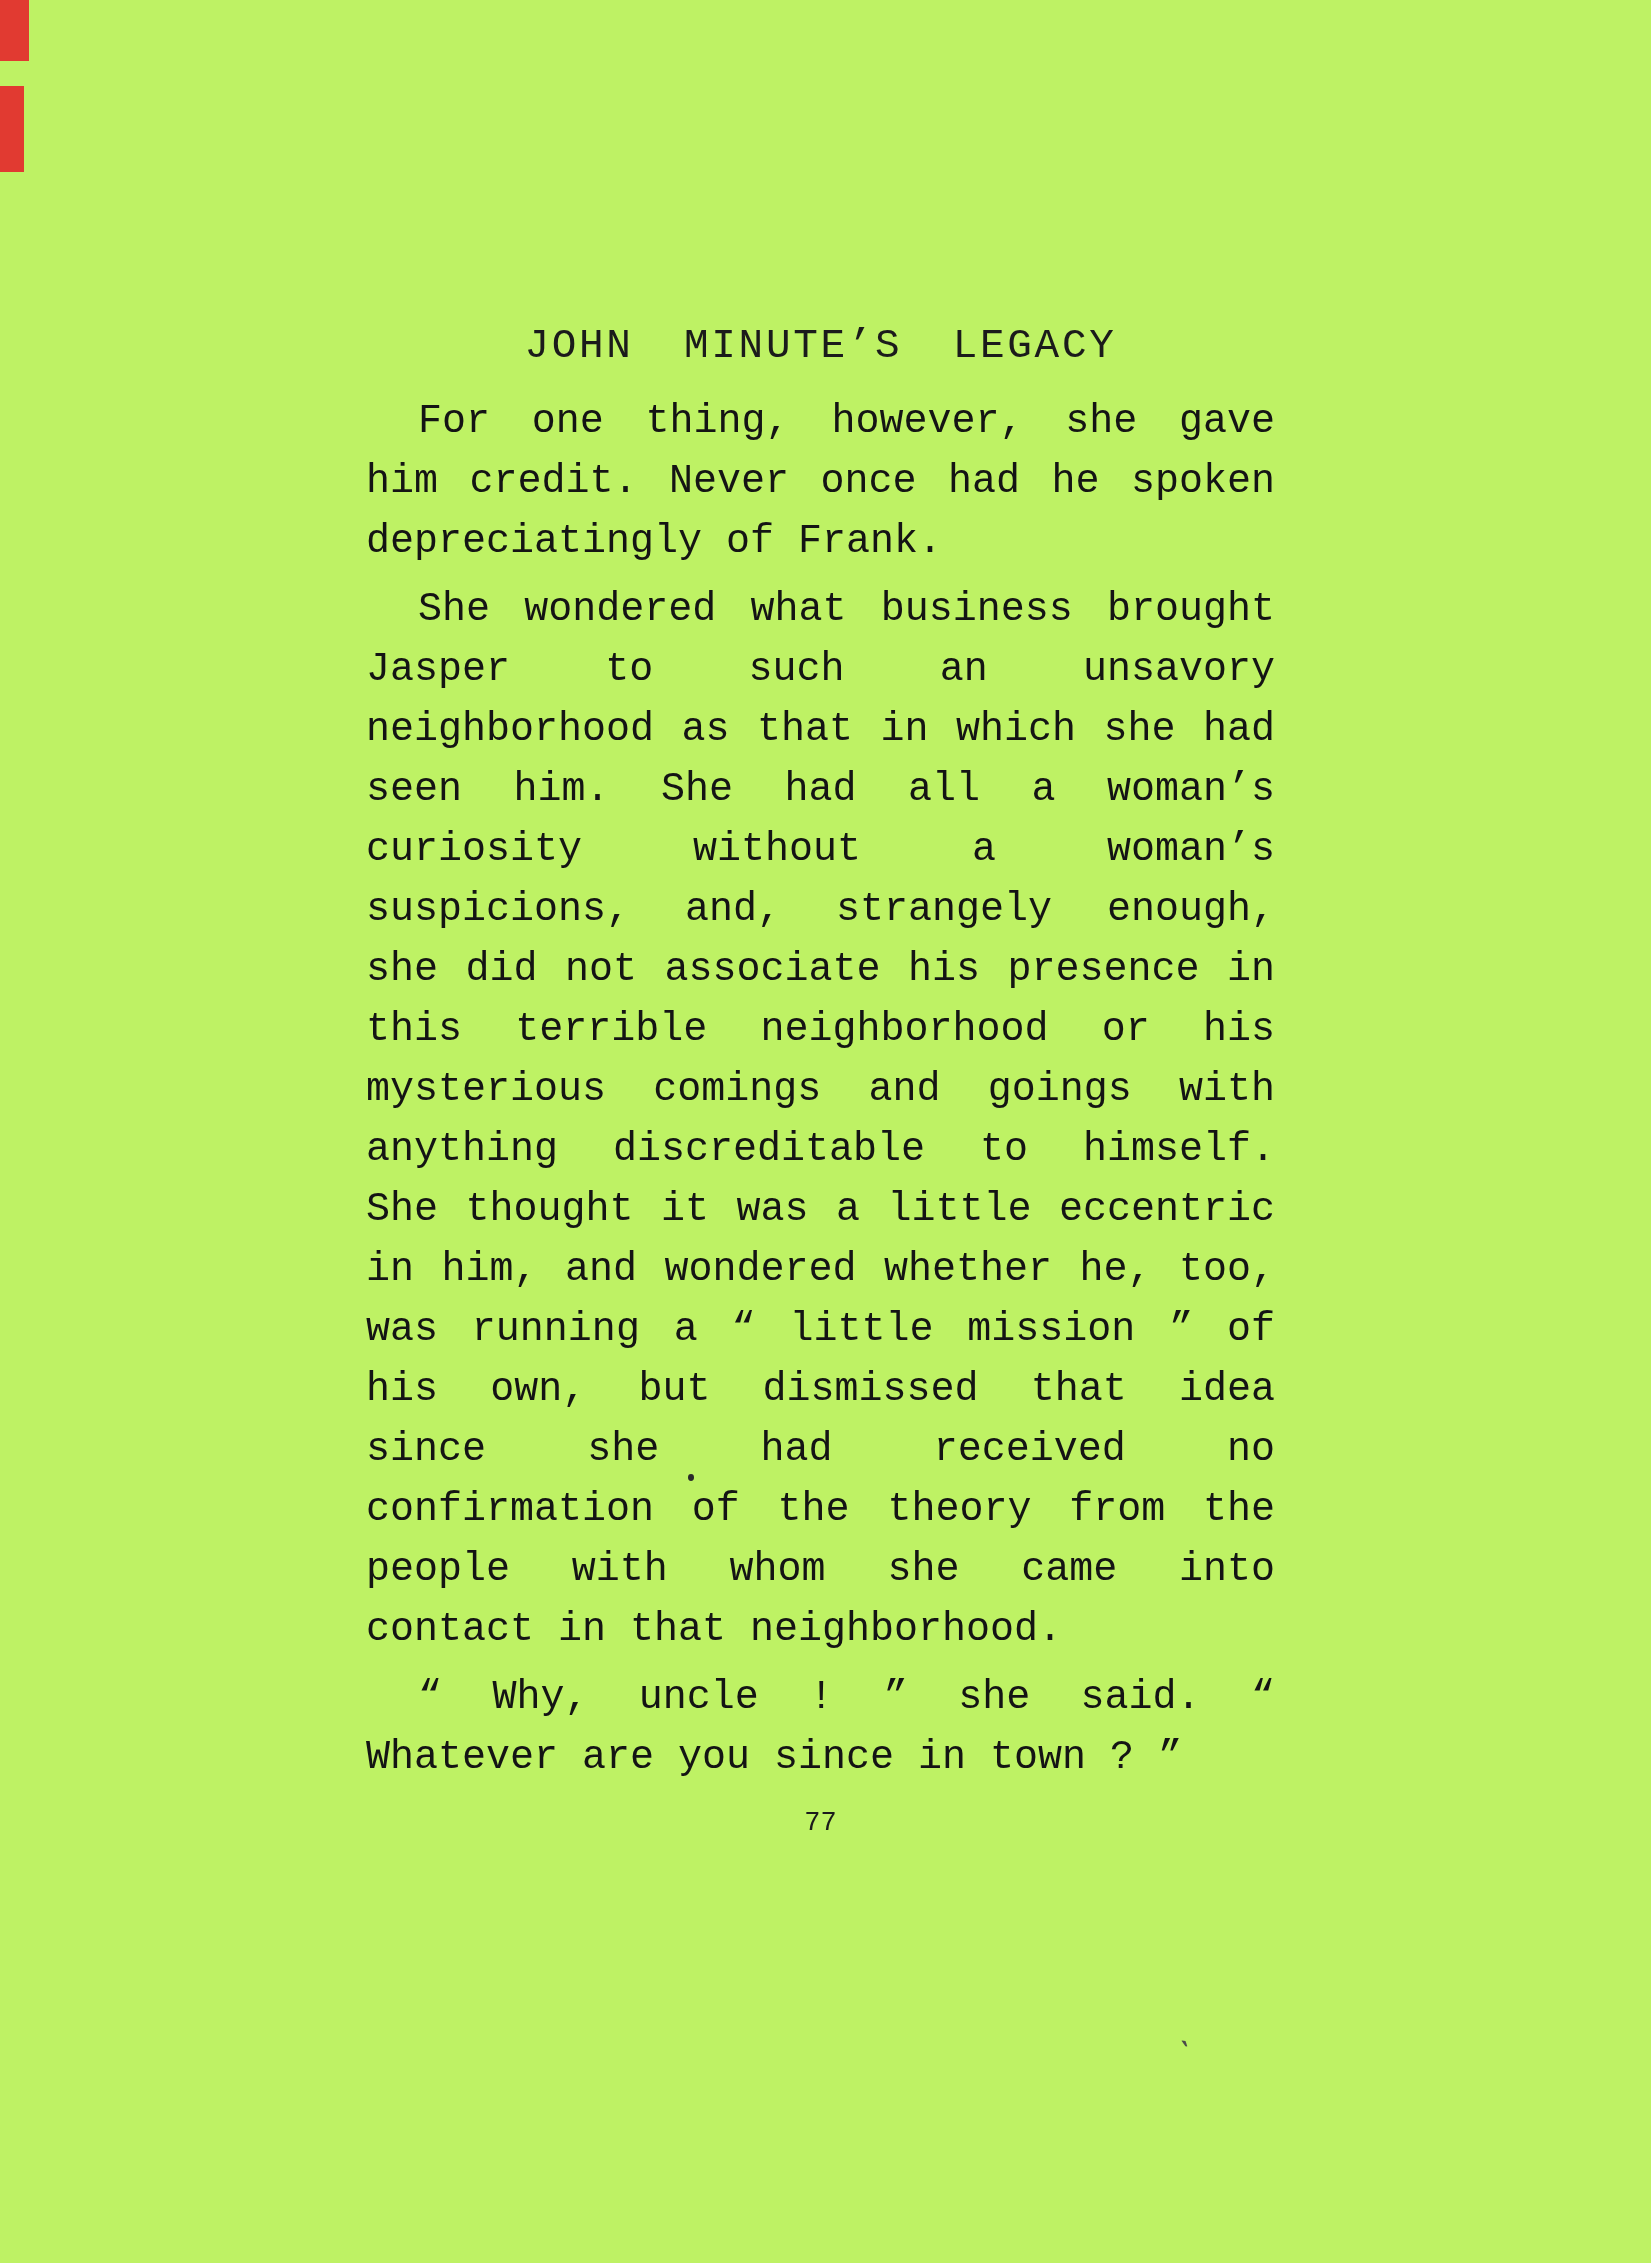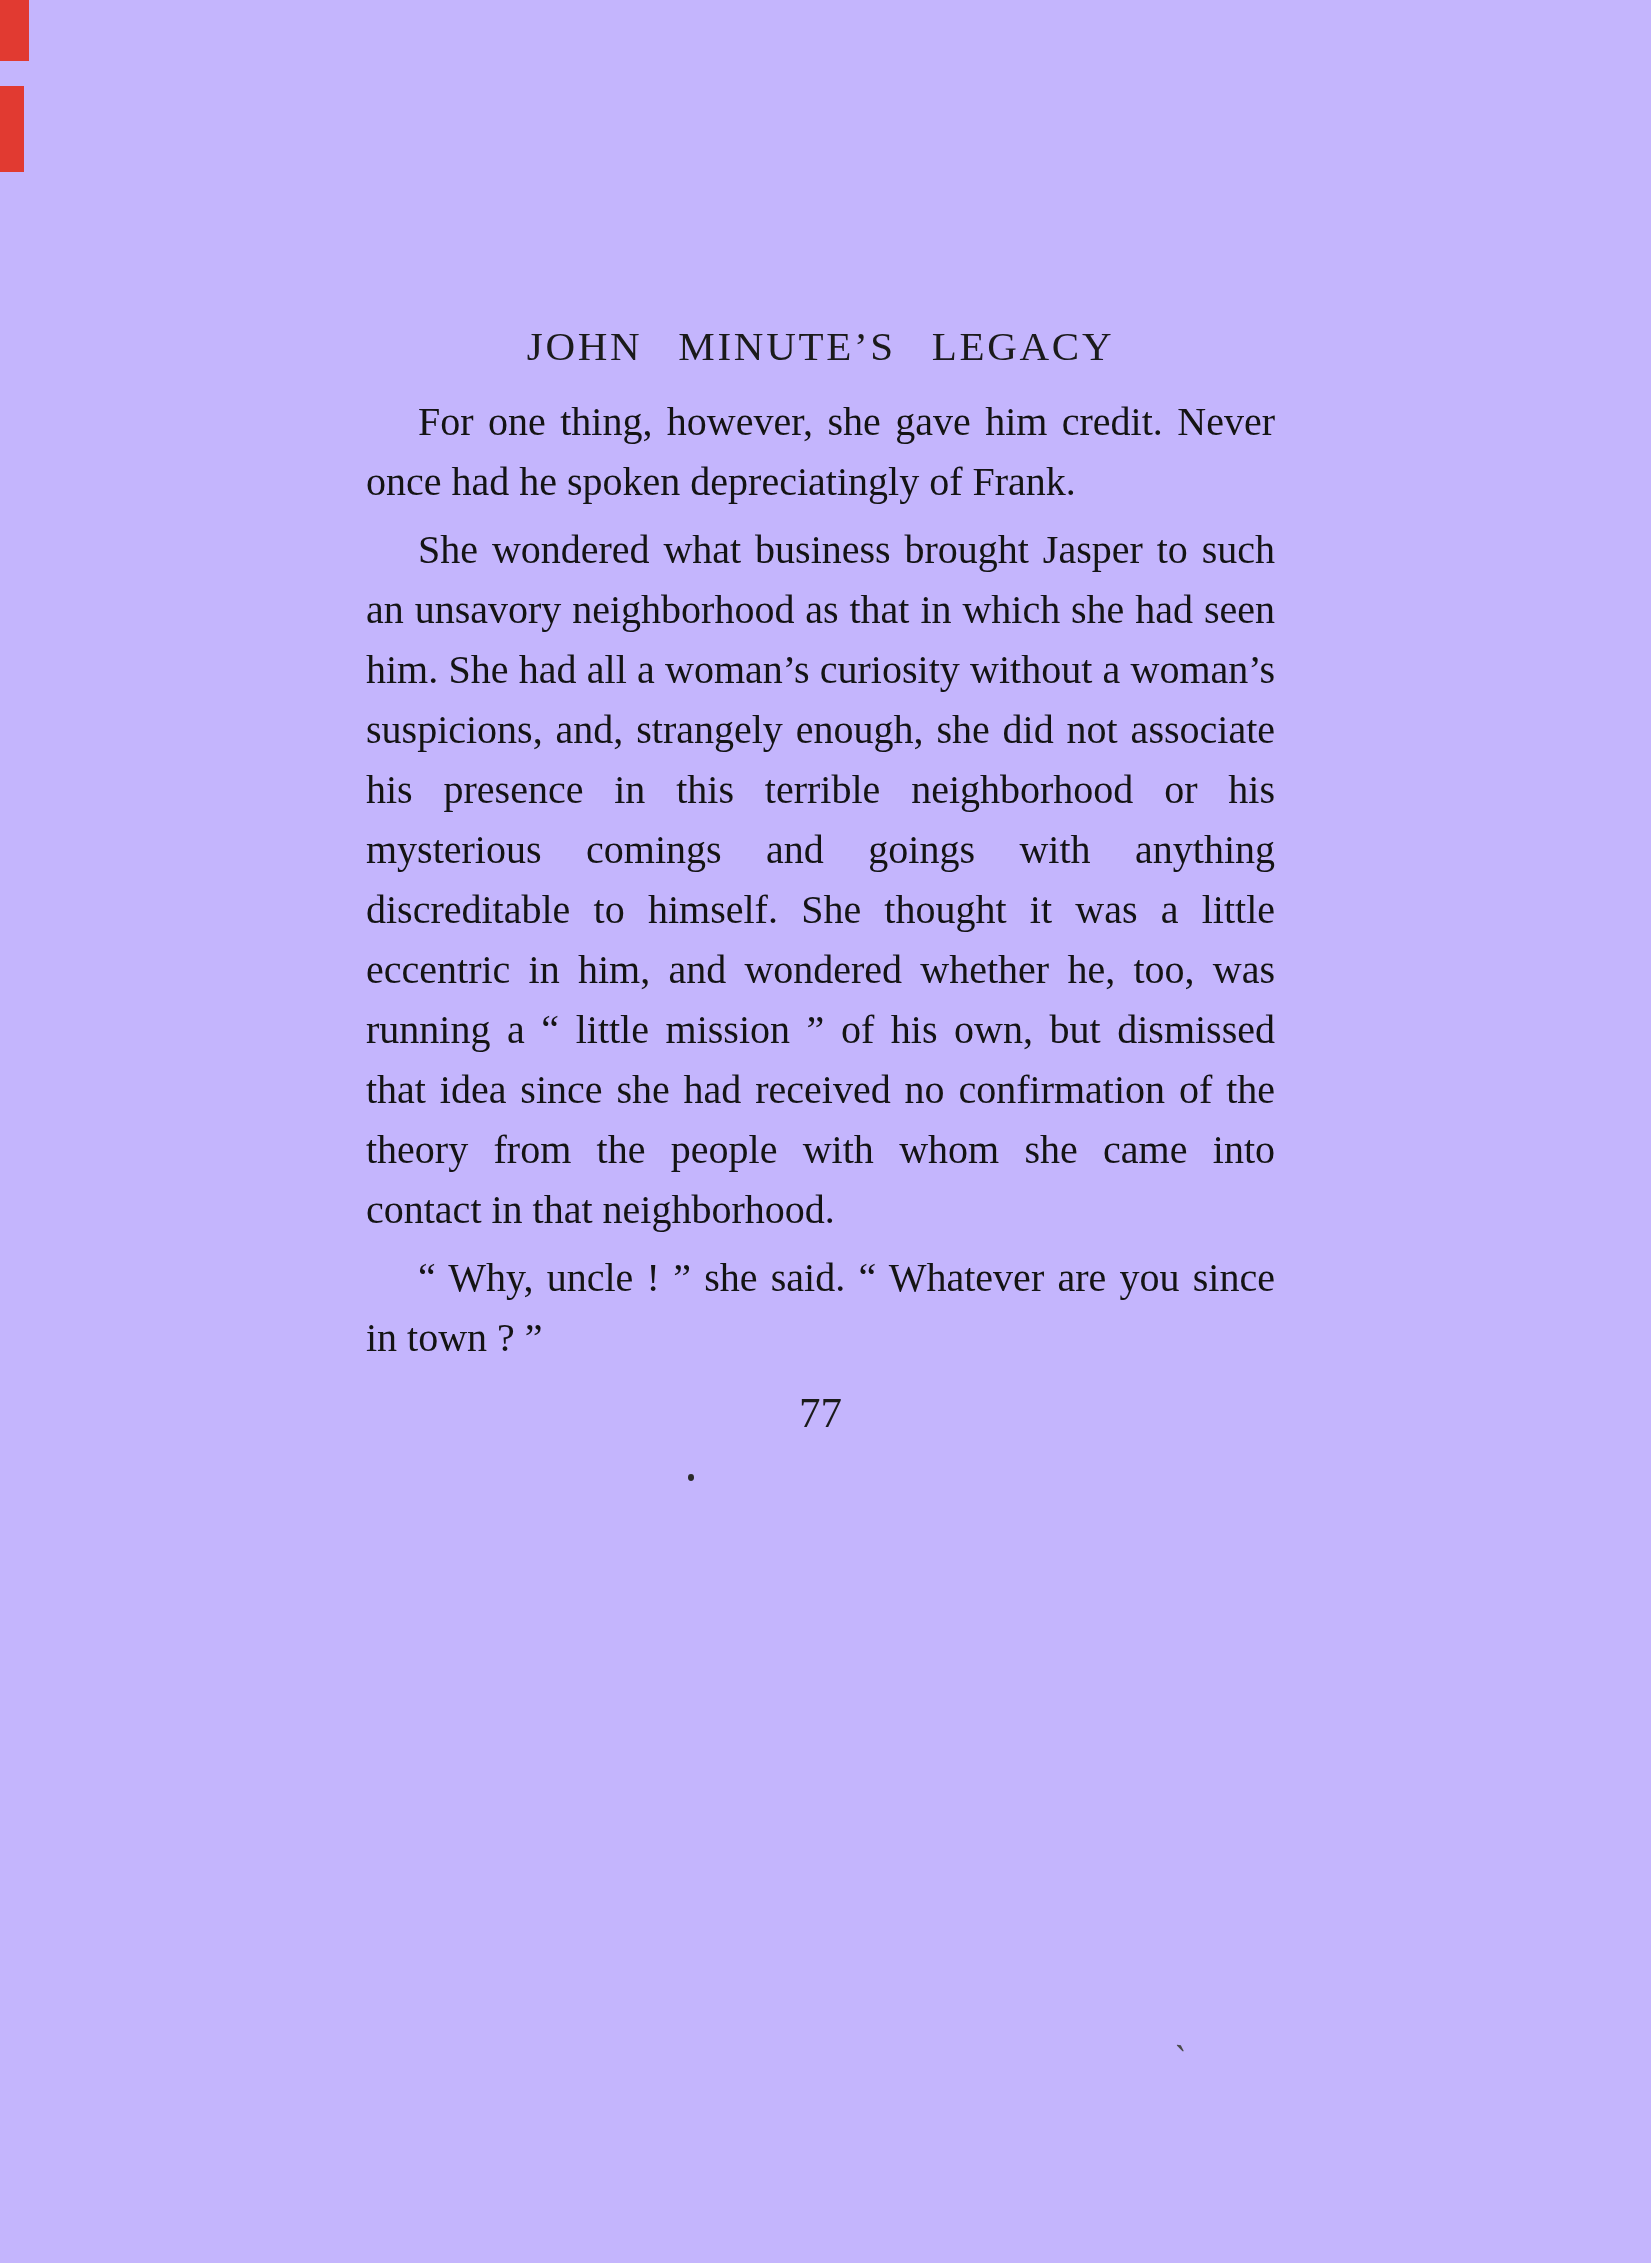--- a/index.html
+++ b/index.html
@@ -4,23 +4,23 @@
 <style>
   html, body {
     margin: 0;
     padding: 0;
     background: #ffffff;
   }
   .sheet {
     position: relative;
     width: 1651px;
     height: 2263px;
-    background: #c4b5fd;
+    background: #bef264;
     overflow: hidden;
-    font-family: Liberation Serif, serif;
+    font-family: Liberation Mono, monospace;
     color: #191919;
   }
   
   .red-strip {
     position: absolute;
     left: 0;
     background: #e13a31;
   }
   .strip-1 { top: 0;    width: 28.5px; height: 61px; }
   .strip-2 { top: 86px; width: 24px; height: 86px; }
@@ -45,21 +45,21 @@
     margin: 8px;
     font-size: 40px;
     line-height: 60px;
     text-indent: 52px;
     text-align: justify;
     color: #141414;
   }
   .page-number {
     margin-top: 19.6px;
     text-align: center;
-    font-size: 43px;
+    font-size: 27px;
     color: #1b1b1b;
   }
   .dot-artifact {
     position: absolute;
     left: 688px;
     top: 1474px;
     width: 6.2px;
     height: 7.1px;
     border-radius: 50%;
     background: #2a2a2a;

